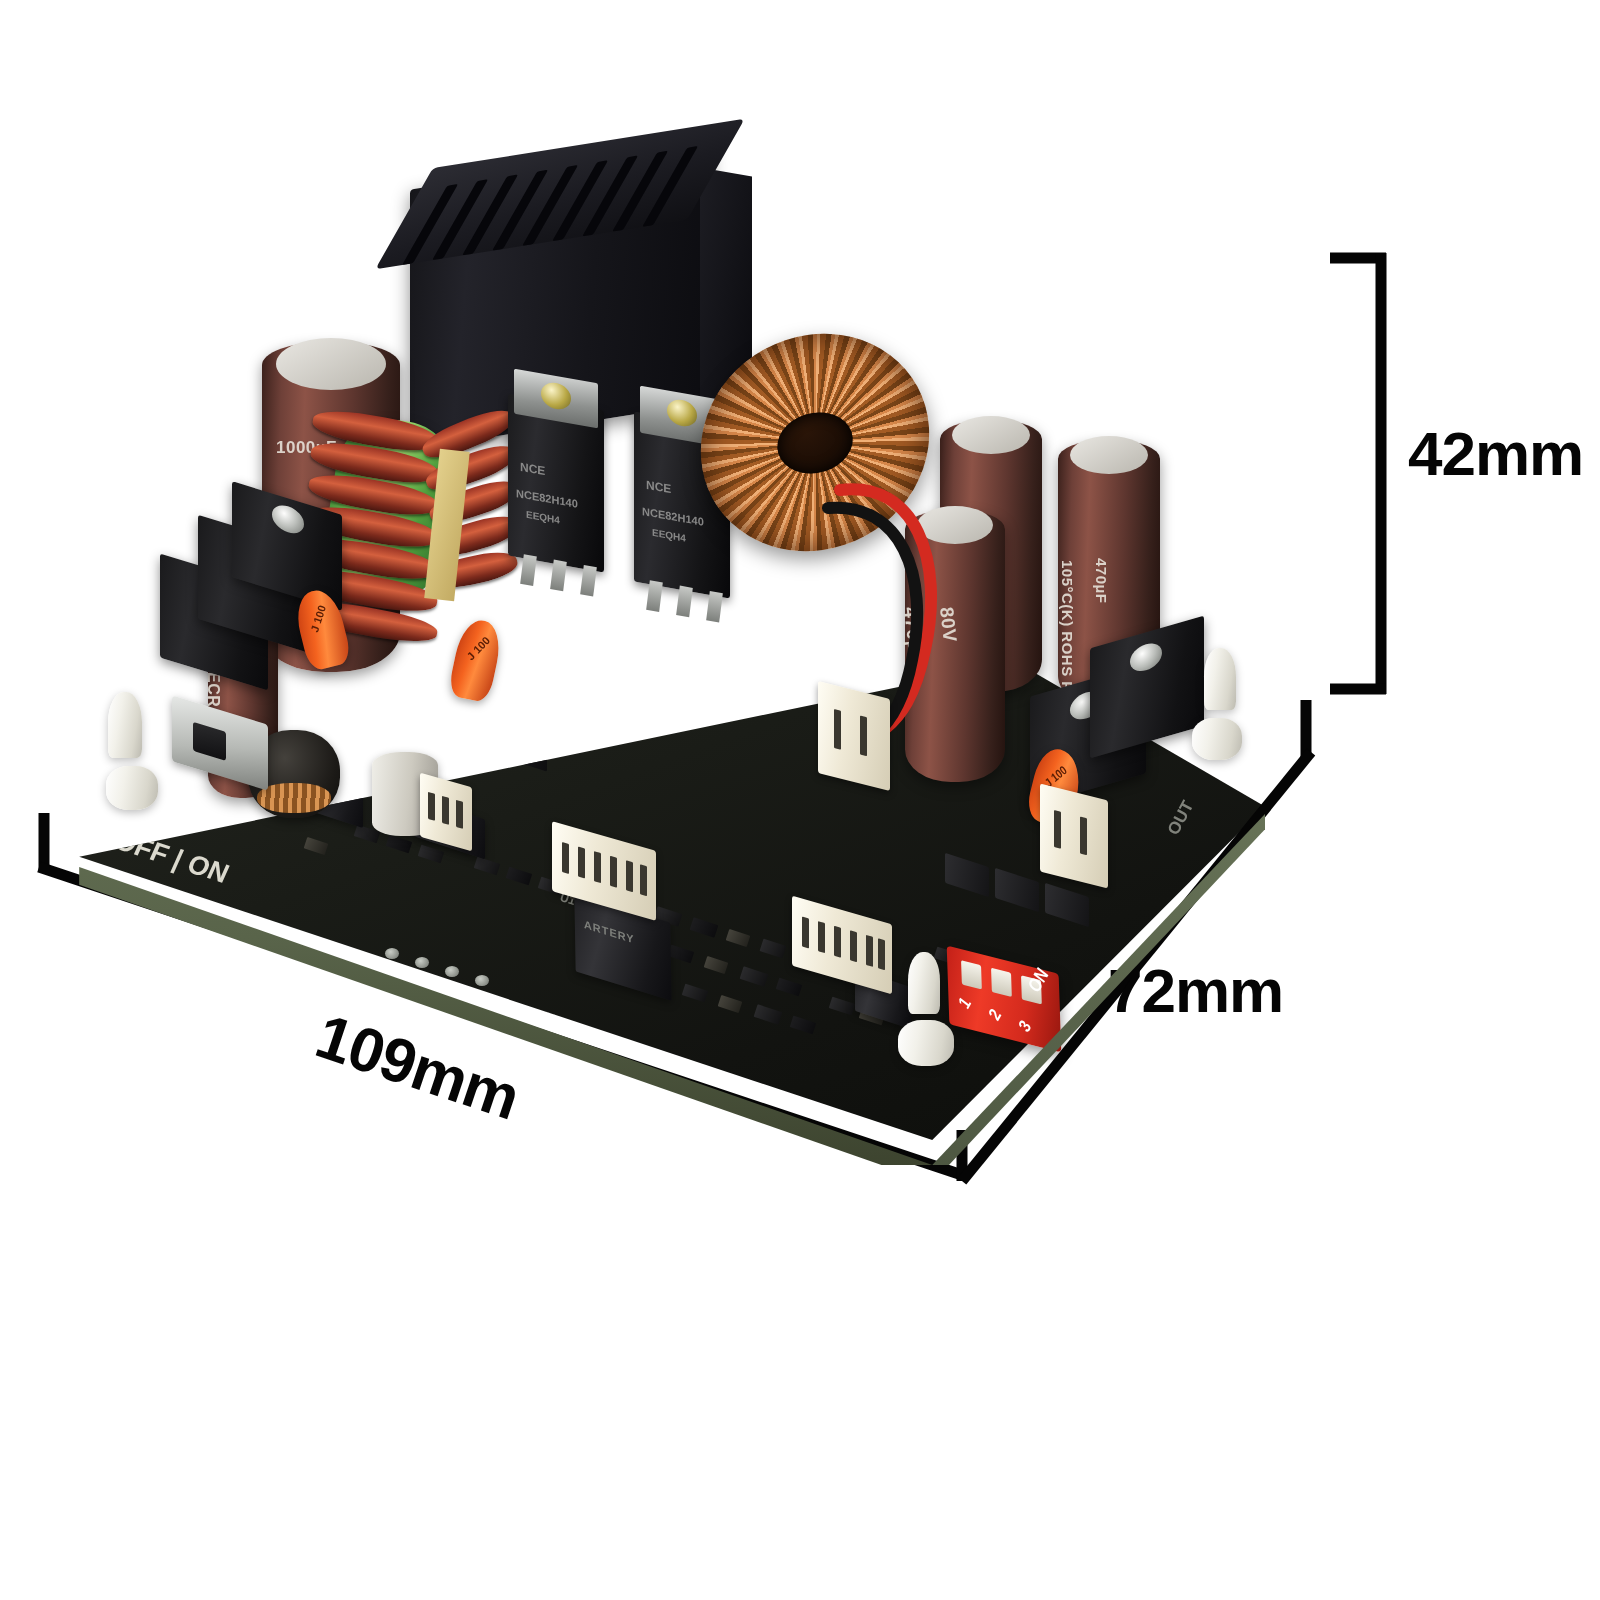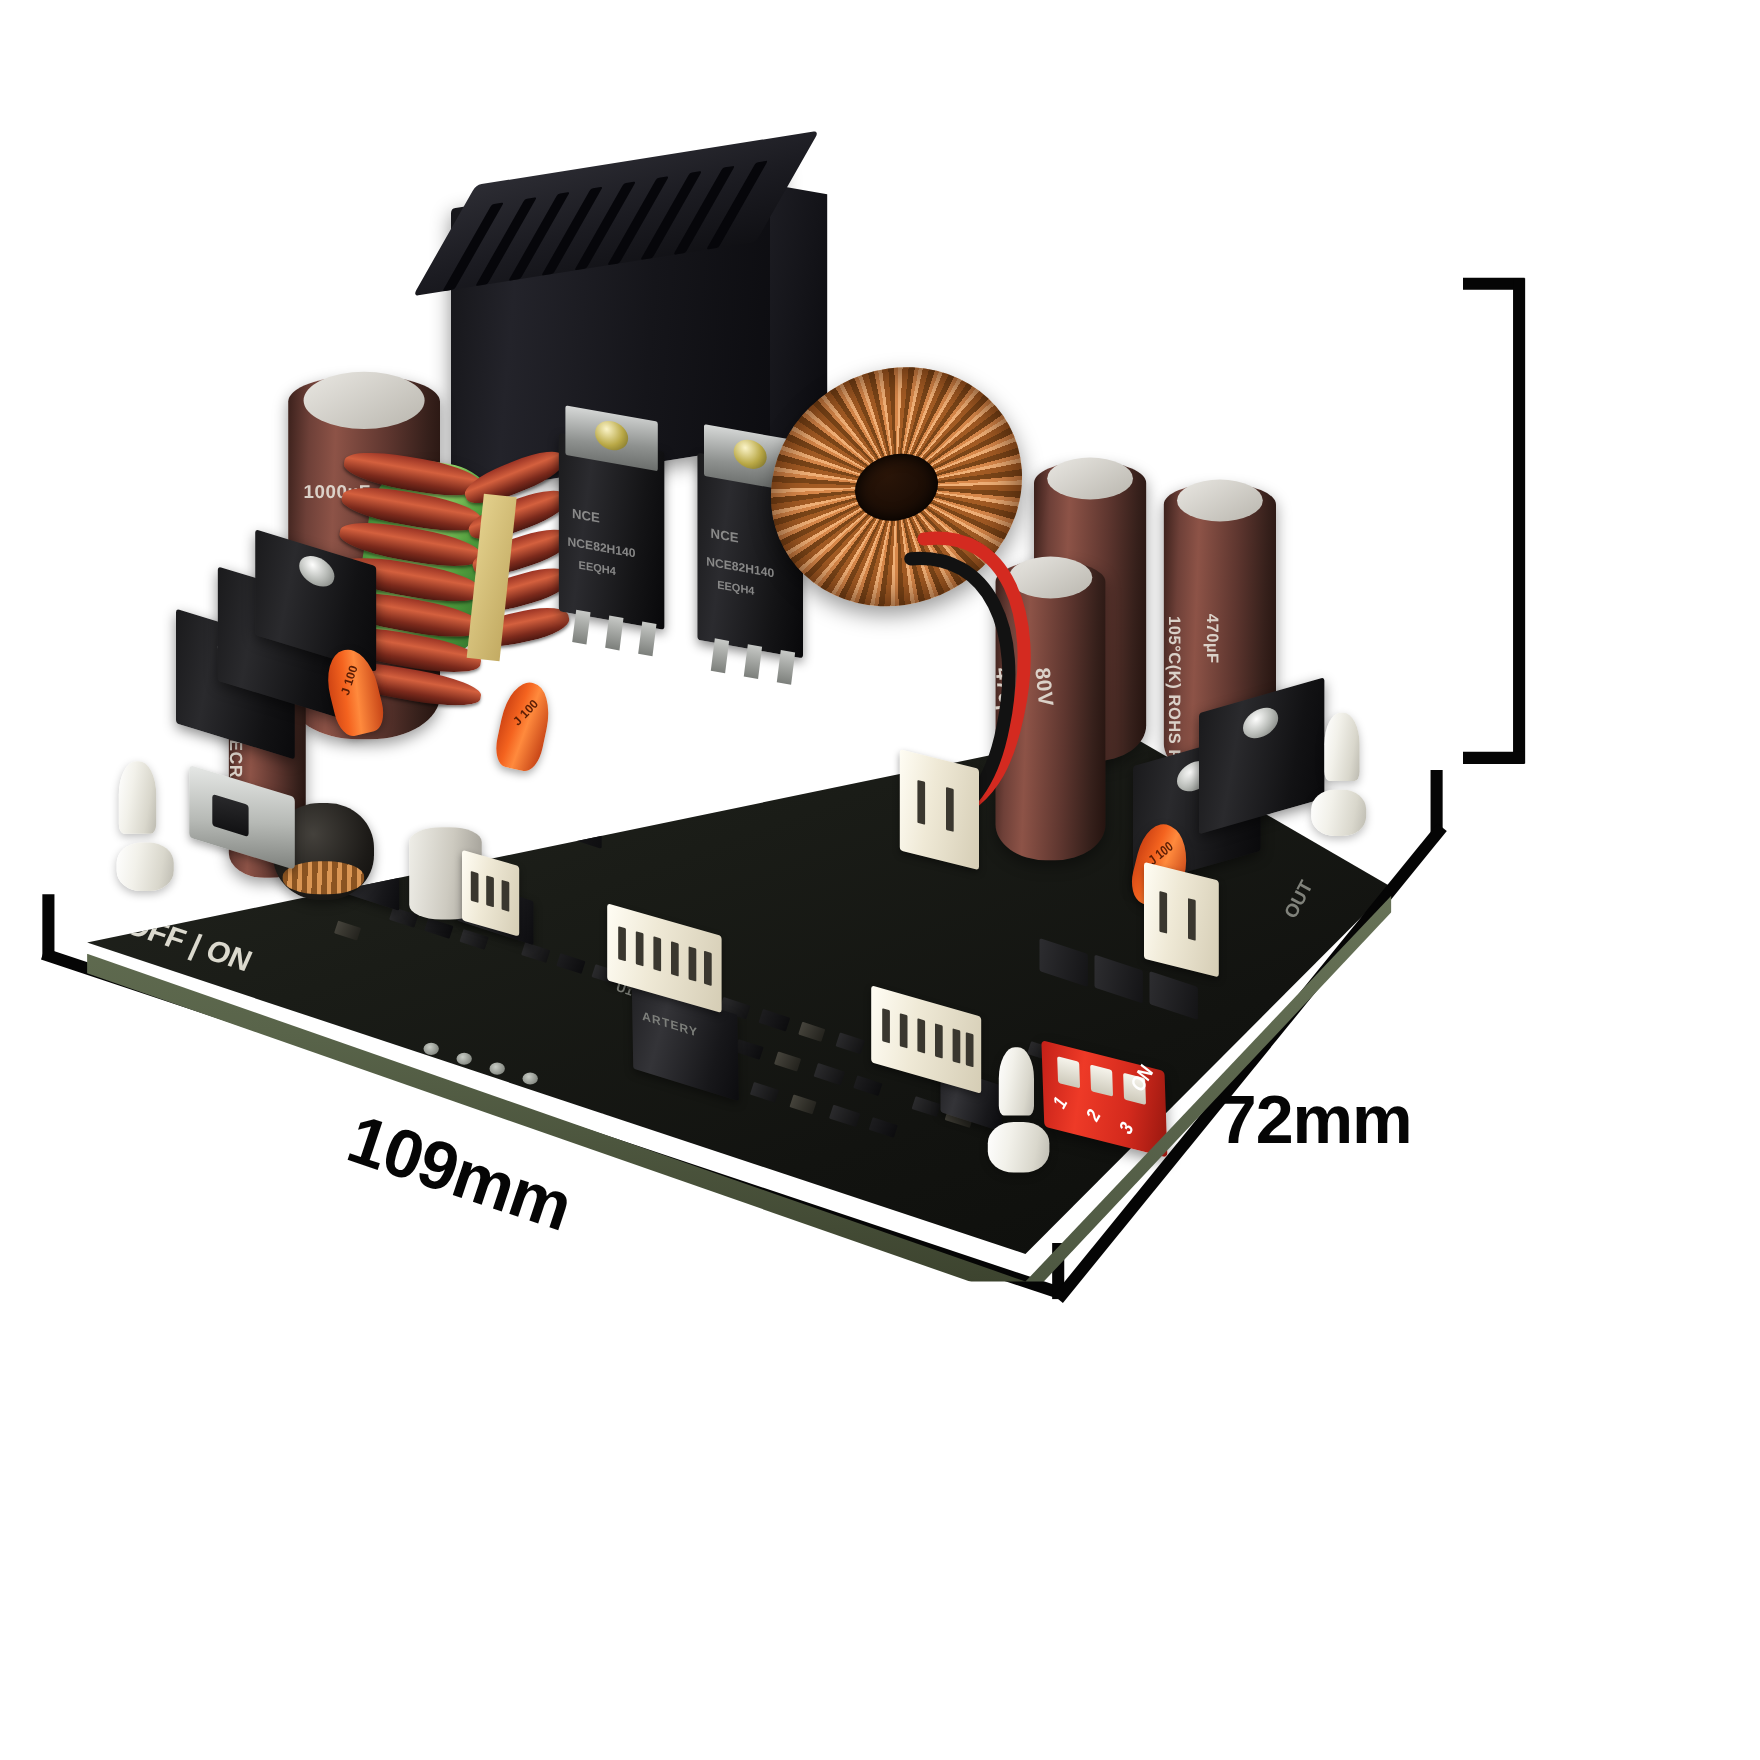--- a/index.html
+++ b/index.html
@@ -4,21 +4,21 @@
 <style>
   html,body{margin:0;padding:0;background:#ffffff;}
   body{width:1600px;height:1600px;overflow:hidden;font-family:"Liberation Sans",sans-serif;}
   #stage{position:relative;width:1600px;height:1600px;background:#fff;}
 
   
   .dimsvg{position:absolute;left:0;top:0;width:1600px;height:1600px;pointer-events:none;}
   .dimlabel{position:absolute;font-family:"Liberation Sans",sans-serif;font-weight:bold;color:#050505;white-space:nowrap;letter-spacing:-1px;}
   #lbl-height{left:1408px;top:418px;font-size:62px;}
   #lbl-width{left:330px;top:1000px;font-size:62px;transform:rotate(18.5deg);transform-origin:left top;}
-  #lbl-depth{left:1108px;top:983px;font-size:62px;}
+  #lbl-depth{left:1108px;top:955px;font-size:62px;}
 
   
   #board-wrap{position:absolute;left:0px;top:120px;width:1300px;height:1000px;}
 
   
   .pcb-top{
     position:absolute;left:55px;top:540px;width:1210px;height:480px;
     background:linear-gradient(160deg,#23251f 0%,#1a1c17 35%,#121310 70%,#0d0e0b 100%);
     clip-path:polygon(2.0% 41.0%, 79.5% 0.5%, 100% 30.5%, 72.5% 100%);
   }
@@ -429,16 +429,17 @@
       <line x1="39" y1="867" x2="965" y2="1176"></line>
       <line x1="962" y1="1130" x2="962" y2="1181"></line>
     </g>
 
     <g stroke="#050505" stroke-width="11" fill="none" stroke-linecap="butt">
       <line x1="1306" y1="700" x2="1306" y2="757"></line>
       <line x1="1311" y1="752" x2="962" y2="1181"></line>
     </g>
   </svg>
 
+  <div class="dimlabel" id="lbl-height">42mm</div>
   <div class="dimlabel" id="lbl-width">109mm</div>
   <div class="dimlabel" id="lbl-depth">72mm</div>
 
 </div>
 
 </body></html>

